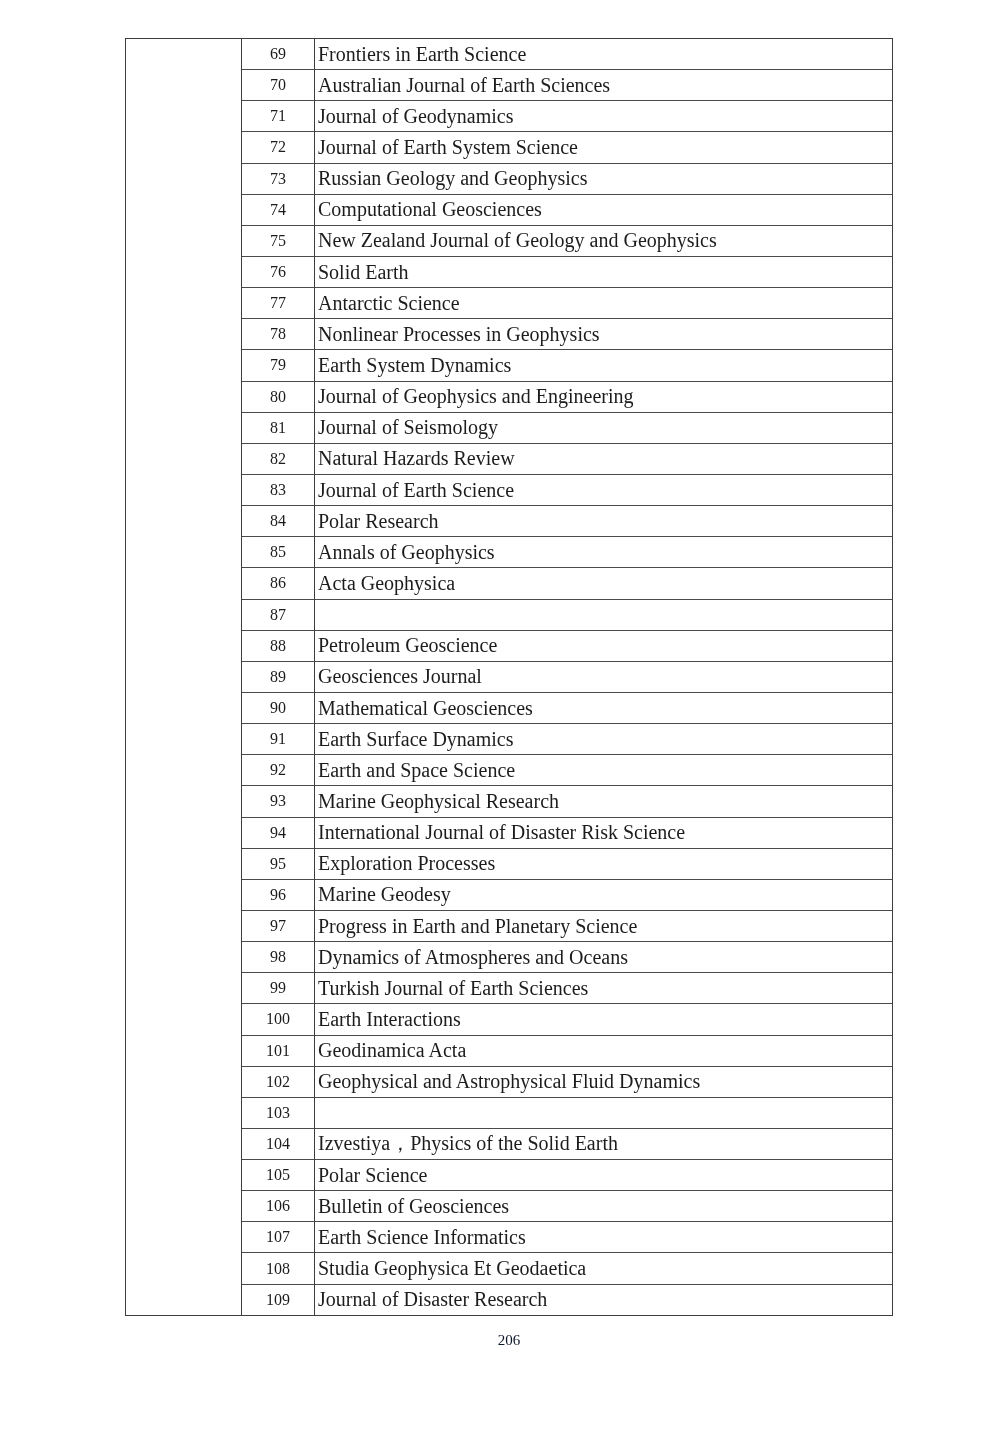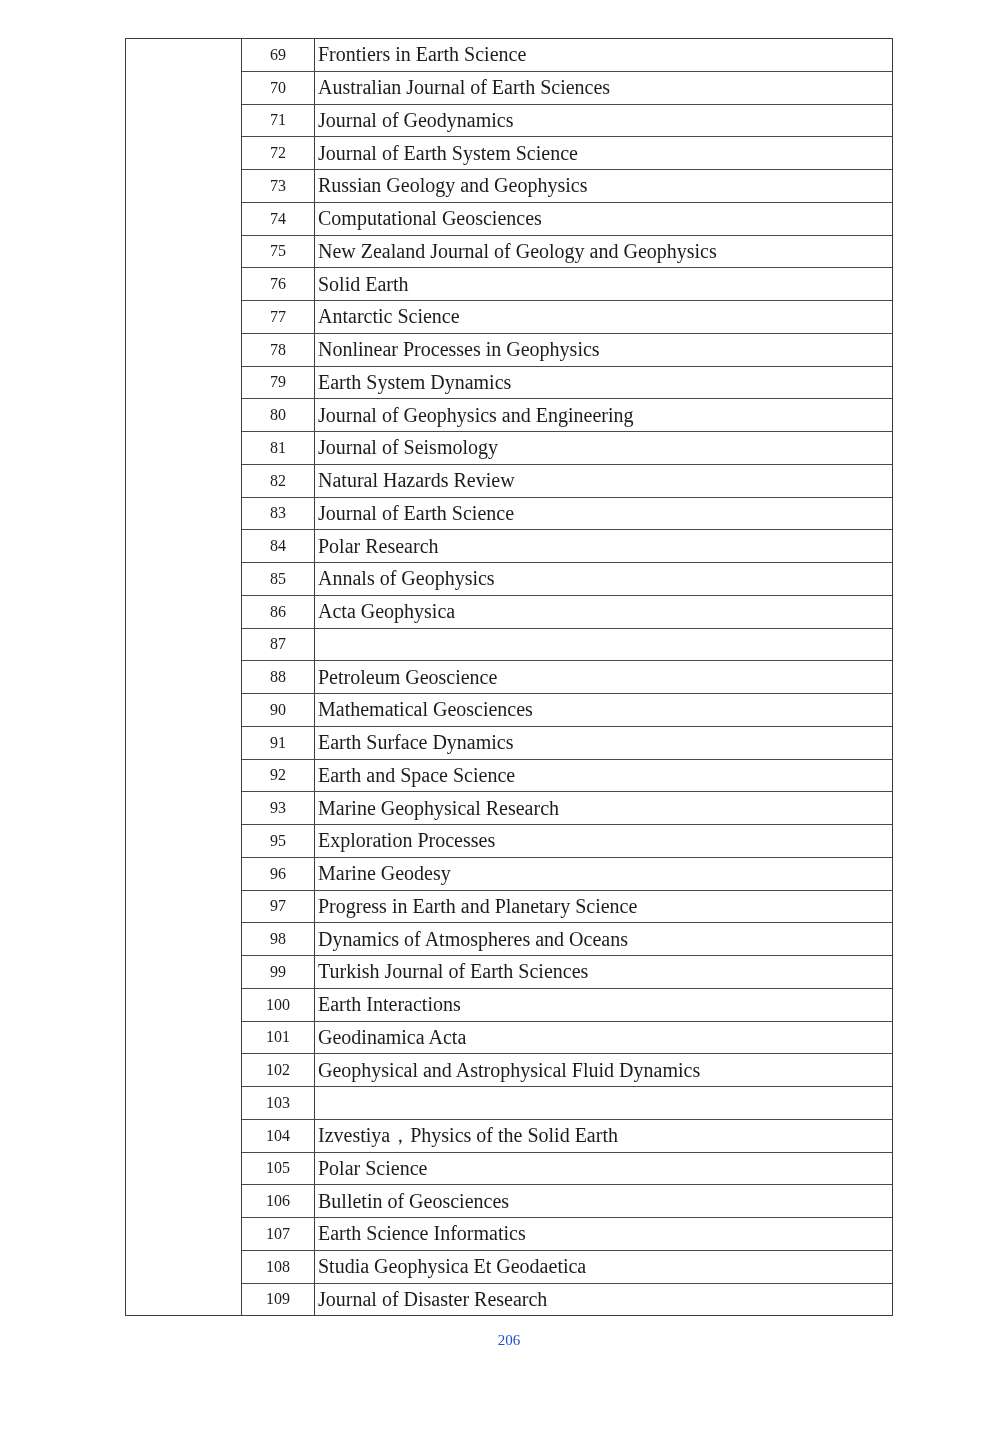--- a/index.html
+++ b/index.html
@@ -72,21 +72,21 @@
     white-space: nowrap;
     overflow: hidden;
   }
   .page-footer {
     position: absolute;
     left: 125px;
     width: 768px;
     top: 1332px;
     text-align: center;
     font-size: 15px;
-    color: #1d4ed8;
+    color: #0f172a;
   }
 </style>
 </head>
 <body>
 
 <div class="doc-page">
 
   <div class="journal-table">
     <div class="merged-cell"></div>
     <div class="rows-container" id="rows-container">
@@ -182,20 +182,24 @@
 
   <div class="table-row">
     <div class="cell-no">87</div>
   </div>
 
   <div class="table-row">
     <div class="cell-no">88</div>
     <div class="cell-name">Petroleum Geoscience</div>
   </div>
 
+  <div class="table-row">
+    <div class="cell-no">89</div>
+    <div class="cell-name">Geosciences Journal</div>
+  </div>
 
   <div class="table-row">
     <div class="cell-no">90</div>
     <div class="cell-name">Mathematical Geosciences</div>
   </div>
 
   <div class="table-row">
     <div class="cell-no">91</div>
     <div class="cell-name">Earth Surface Dynamics</div>
   </div>
@@ -203,20 +207,24 @@
   <div class="table-row">
     <div class="cell-no">92</div>
     <div class="cell-name">Earth and Space Science</div>
   </div>
 
   <div class="table-row">
     <div class="cell-no">93</div>
     <div class="cell-name">Marine Geophysical Research</div>
   </div>
 
+  <div class="table-row">
+    <div class="cell-no">94</div>
+    <div class="cell-name">International Journal of Disaster Risk Science</div>
+  </div>
 
   <div class="table-row">
     <div class="cell-no">95</div>
     <div class="cell-name">Exploration Processes</div>
   </div>
 
   <div class="table-row">
     <div class="cell-no">96</div>
     <div class="cell-name">Marine Geodesy</div>
   </div>

